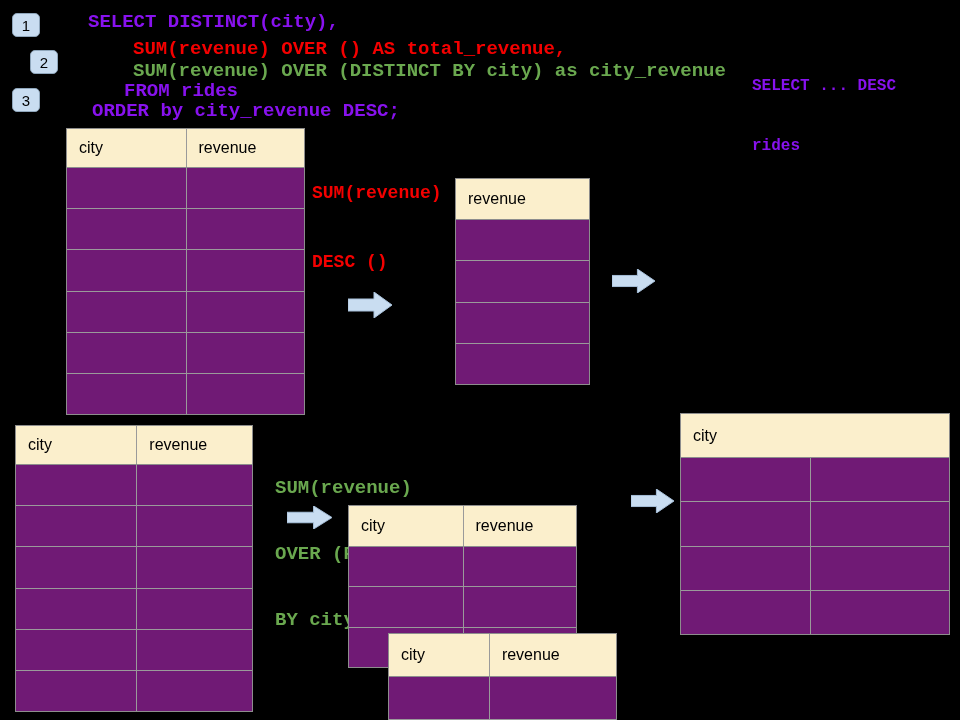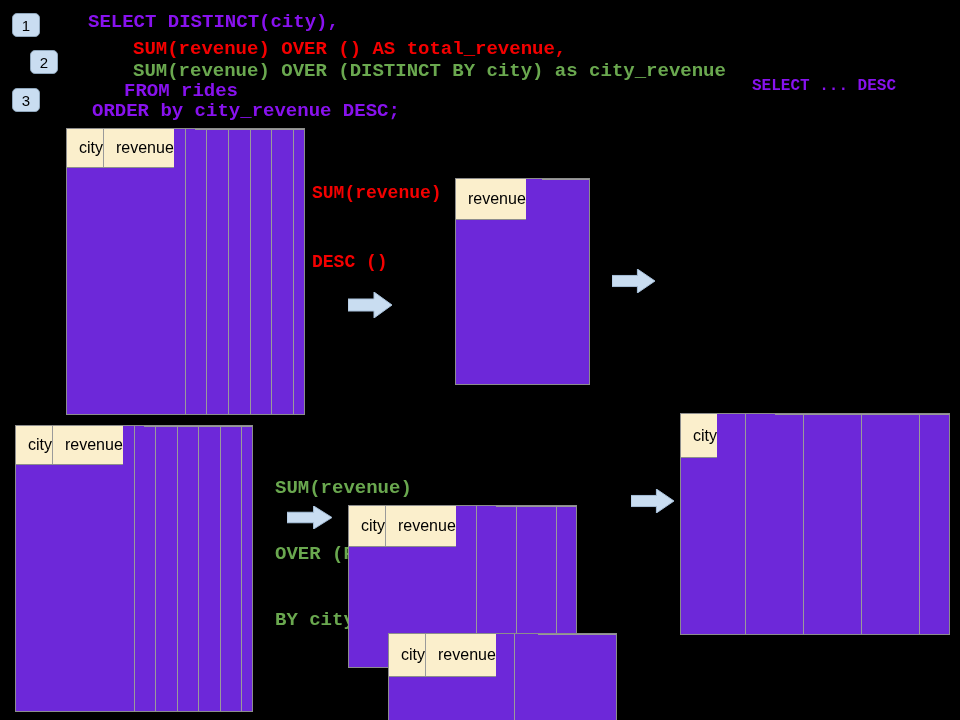--- a/index.html
+++ b/index.html
@@ -27,22 +27,22 @@
   #sql-l1{left:88px;top:11px;}
   #sql-l2{left:133px;top:38px;}
   #sql-l3{left:133px;top:60px;}
   #sql-l4{left:124px;top:80px;}
   #sql-l5{left:92px;top:100px;}
   #side-note{left:752px;top:36px;font-size:16px;line-height:20px;}
   #ann-total{left:312px;top:136px;font-size:18px;line-height:23px;}
   #ann-partition{left:275px;top:433px;font-size:19px;line-height:22px;}
   
   .tbl{
-    position:absolute;display:flex;flex-direction:row;box-sizing:border-box;
-    background:#6d28d9;border:1.5px solid #8d8d8d;justify-content:flex-end;
+    position:absolute;display:flex;flex-direction:column;box-sizing:border-box;
+    background:#701a75;border:1.5px solid #8d8d8d;
   }
   .hd{display:flex;background:#FBEFCC;border-bottom:1px solid #8d8d8d;flex:0 0 auto;}
   .hc{display:flex;align-items:center;box-sizing:border-box;padding-left:12px;
       font-size:16px;color:#000;}
   .hc + .hc{border-left:1px solid #9a9a9a;}
   .r{display:flex;flex:1 1 auto;}
   .r + .r{border-top:1px solid #9a9a9a;}
   .c{box-sizing:border-box;}
   .c + .c{border-left:1px solid #9a9a9a;}
   .c1{width:50%;} .c2{flex:1;} .cfull{width:100%;}
@@ -79,20 +79,21 @@
   <div class="badge" id="badge3">3</div>
 
   <div class="code main-code red" id="sql-l2">SUM(revenue) OVER () AS total_revenue,</div>
   <div class="code main-code purple" id="sql-l1">SELECT DISTINCT(city),</div>
   <div class="code main-code green" id="sql-l3">SUM(revenue) OVER (DISTINCT BY city) as city_revenue</div>
   <div class="code main-code purple" id="sql-l4">FROM rides</div>
   <div class="code main-code purple" id="sql-l5">ORDER by city_revenue DESC;</div>
 
   <div class="code purple" id="side-note">
     <div>SELECT ... DESC</div>
+    <div>rides</div>
   </div>
 
   <div class="code red" id="ann-total">
     <div>SUM(revenue)</div>
     <div>DESC ()</div>
   </div>
 
   <div class="code green" id="ann-partition">
     <div>SUM(revenue)</div>
     <div>OVER (PARTITION</div>

